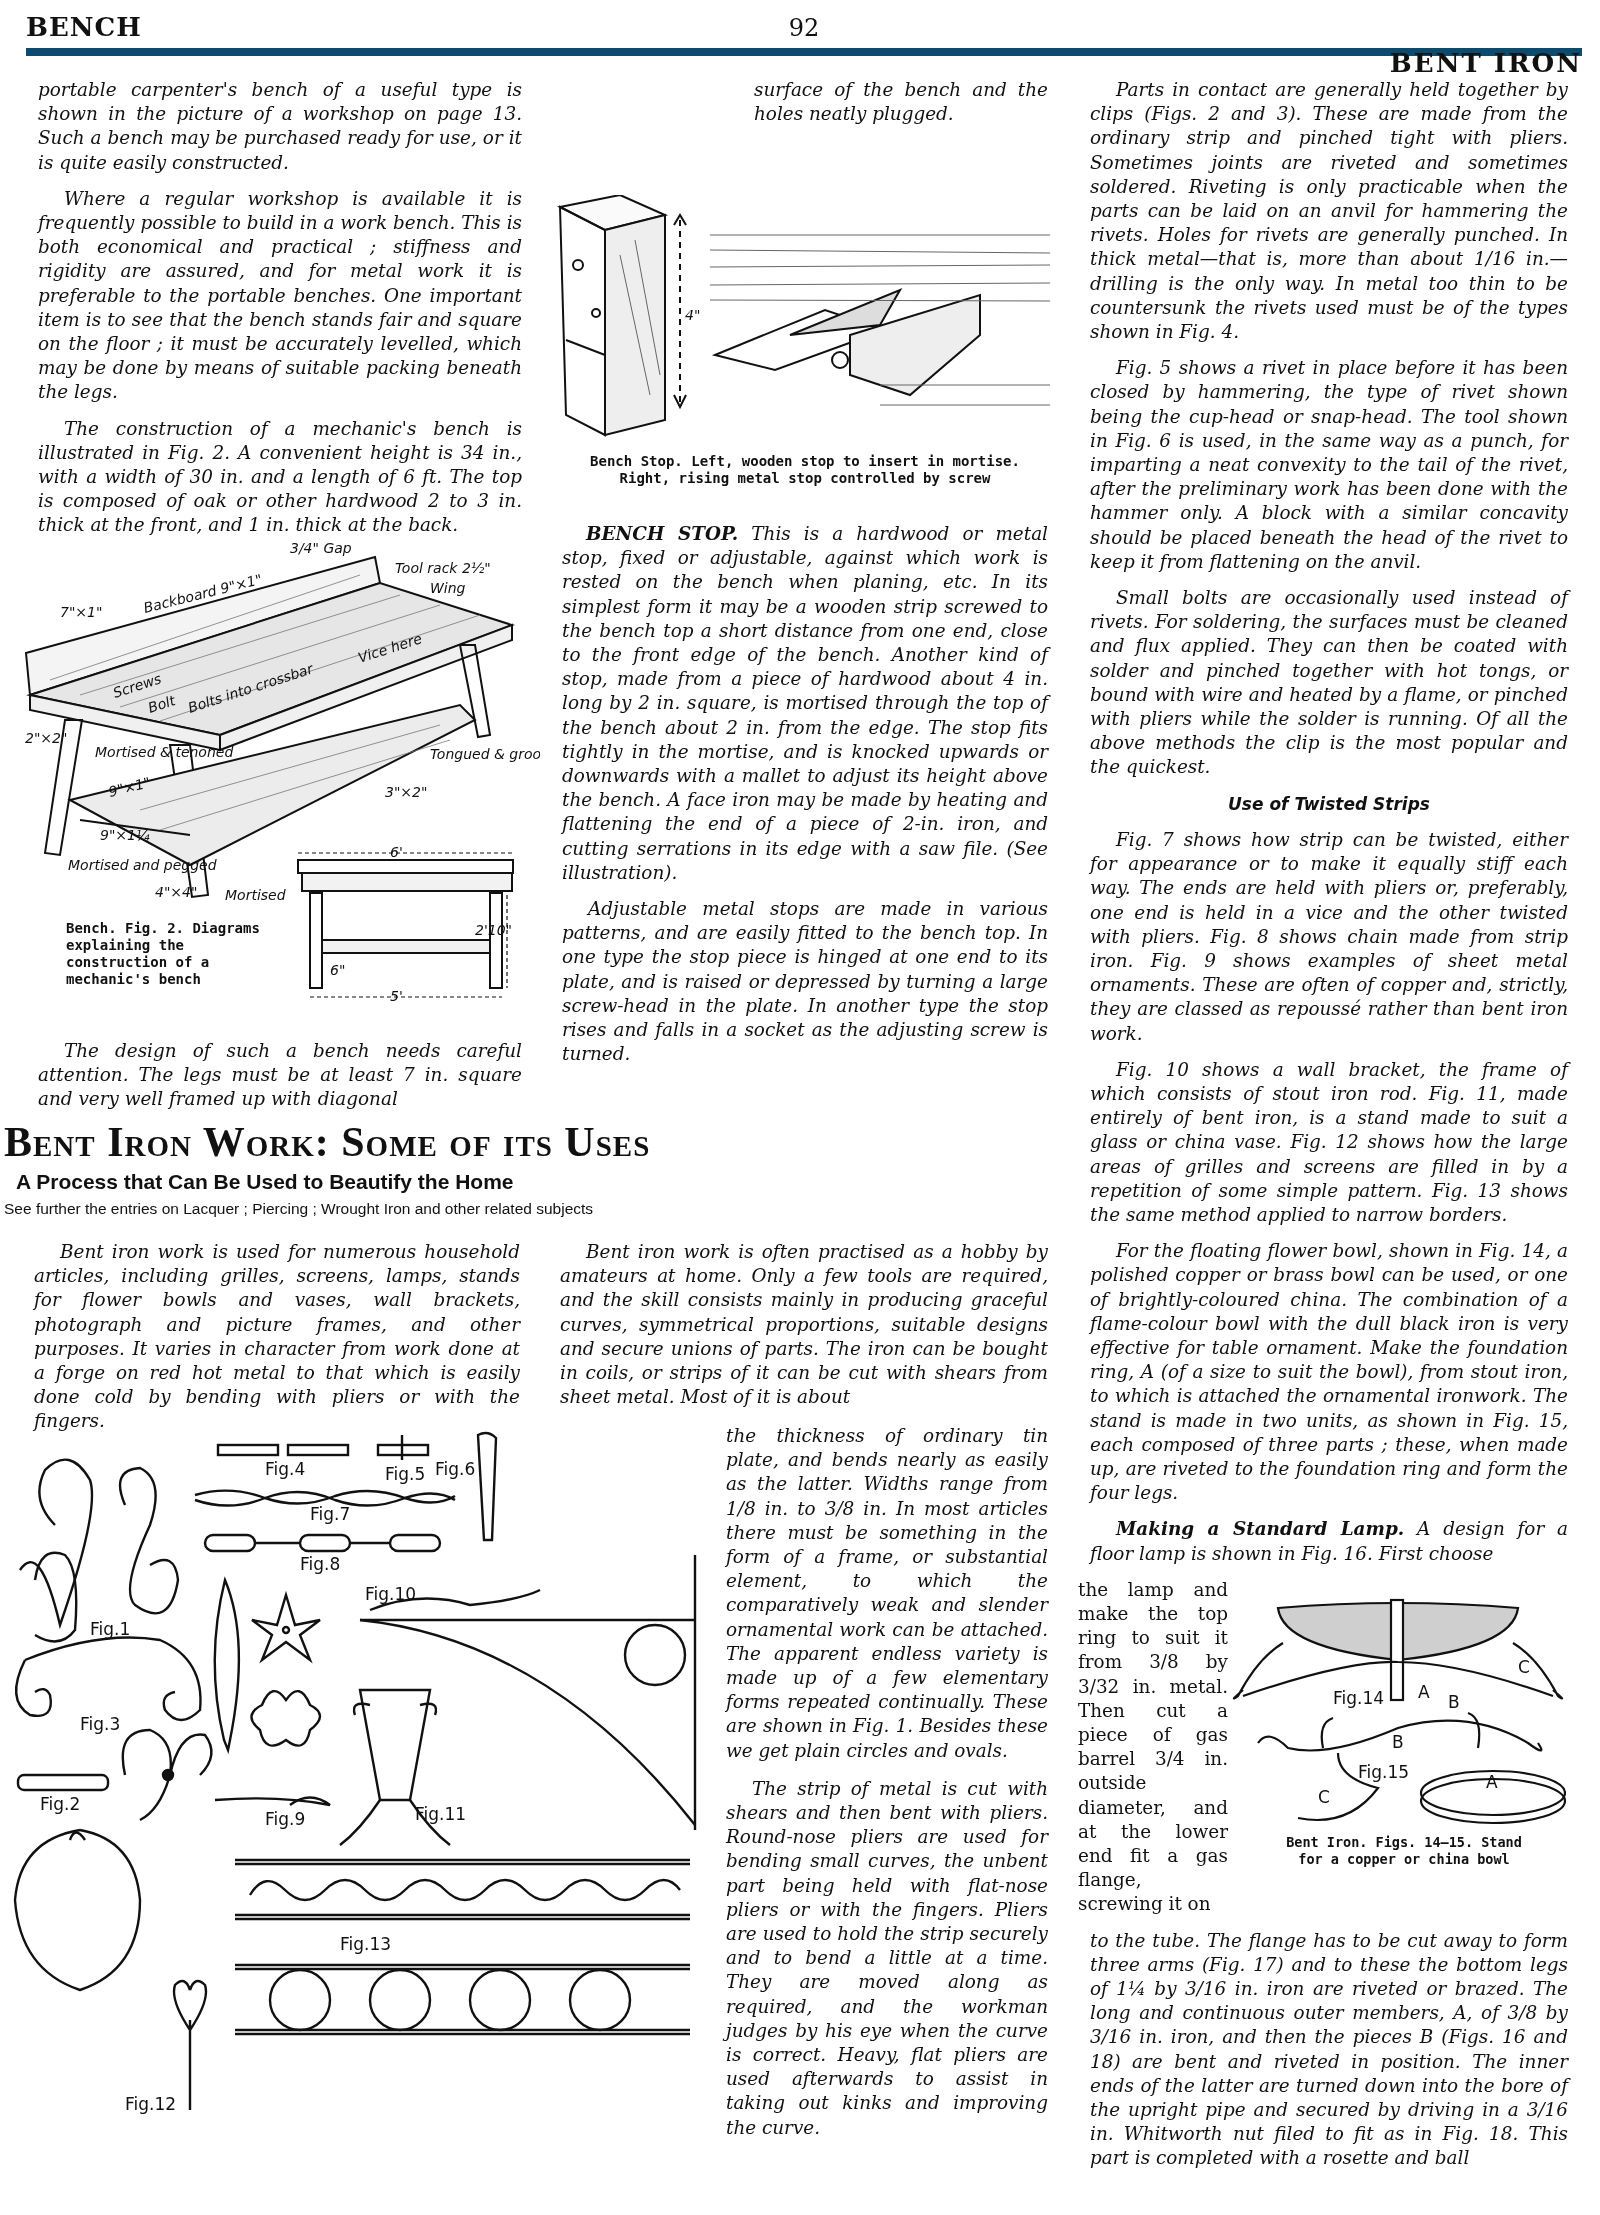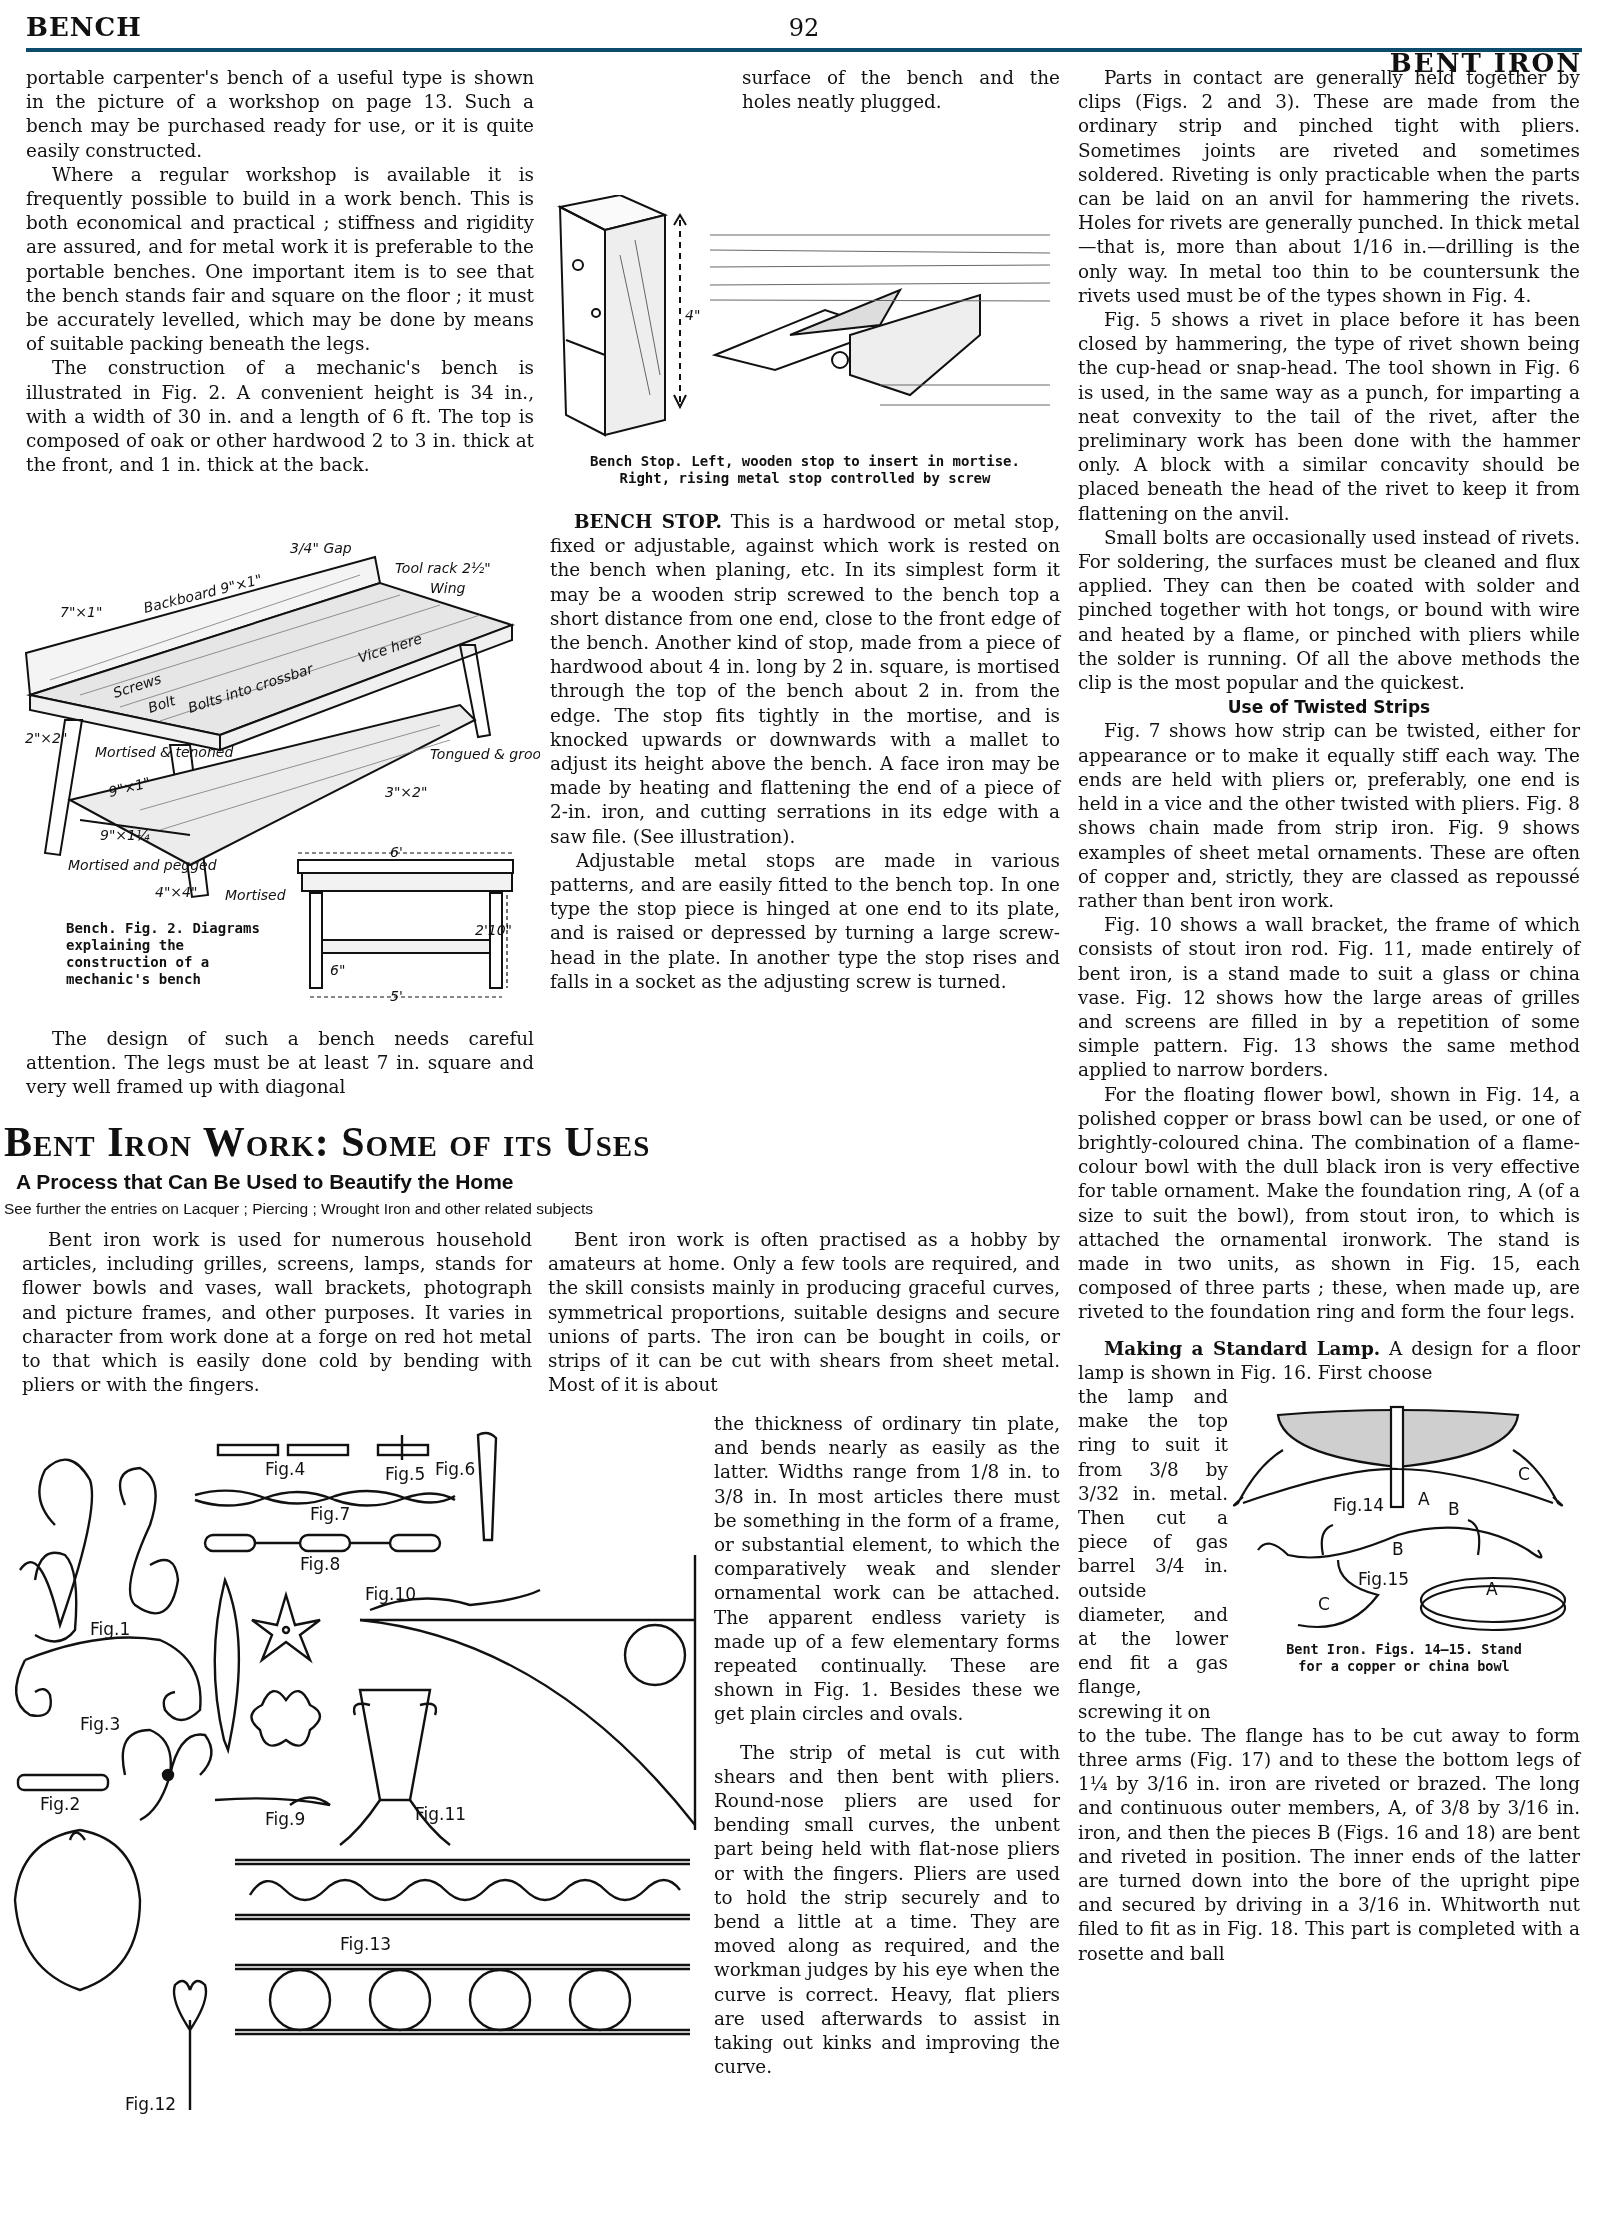--- a/index.html
+++ b/index.html
@@ -1,23 +1,23 @@
 <!DOCTYPE html>
 <html><head>
 <meta charset="utf-8">
 <style>
   html, body { margin: 0; padding: 0; background: #ffffff; }
   body { width: 1600px; height: 2215px; position: relative; overflow: hidden; color: #111; font-family: "DejaVu Serif", "Liberation Serif", serif; }
   .page { position: absolute; left: 0; top: 0; width: 1600px; height: 2215px; }
-  .hdr { position: absolute; top: 8px; left: 26px; right: 18px; height: 40px; border-bottom: 4px solid #0c4a6e; }
+  .hdr { position: absolute; top: 8px; left: 26px; right: 18px; height: 40px; border-bottom: 8px solid #0c4a6e; }
   .hdr .l { position: absolute; left: 0; top: 4px; font-size: 26px; font-weight: bold; letter-spacing: 1px; }
   .hdr .c { position: absolute; left: 0; right: 0; top: 6px; text-align: center; font-size: 24px; }
   .hdr .r { position: absolute; right: 0; top: 4px; font-size: 26px; font-weight: bold; letter-spacing: 2px; margin-top: 36px; }
   .col { position: absolute; font-size: 18.4px; line-height: 24.2px; text-align: justify; }
-  .col p { margin: 0; text-indent: 26px; }
+  .col p { margin: 12px; text-indent: 26px; font-style: italic; }
   .col p.ni { text-indent: 0; }
   .cap { font-family: "DejaVu Sans Mono","Liberation Mono", monospace; font-weight: bold; font-size: 14px; line-height: 17px; text-align: center; }
   .fig { position: absolute; }
   .fig svg { display: block; }
   .lbl { font-family: "DejaVu Sans", sans-serif; font-style: italic; font-size: 14px; fill: #111; }
   .figlbl { font-family: "DejaVu Sans", sans-serif; font-size: 17px; fill: #111; }
   .title { position: absolute; left: 4px; width: 1090px; text-align: left; }
   .title h1 { margin: 0; font-family: "Liberation Serif", serif; font-size: 42px; font-variant: small-caps; font-weight: bold; letter-spacing: 1px; }
   .title h2 { margin: 4px 12px 0; font-family: "Liberation Sans", sans-serif; font-size: 21px; font-weight: bold; }
   .title h3 { margin: 6px 0 0; font-family: "Liberation Sans", sans-serif; font-size: 15.5px; font-weight: normal; }

